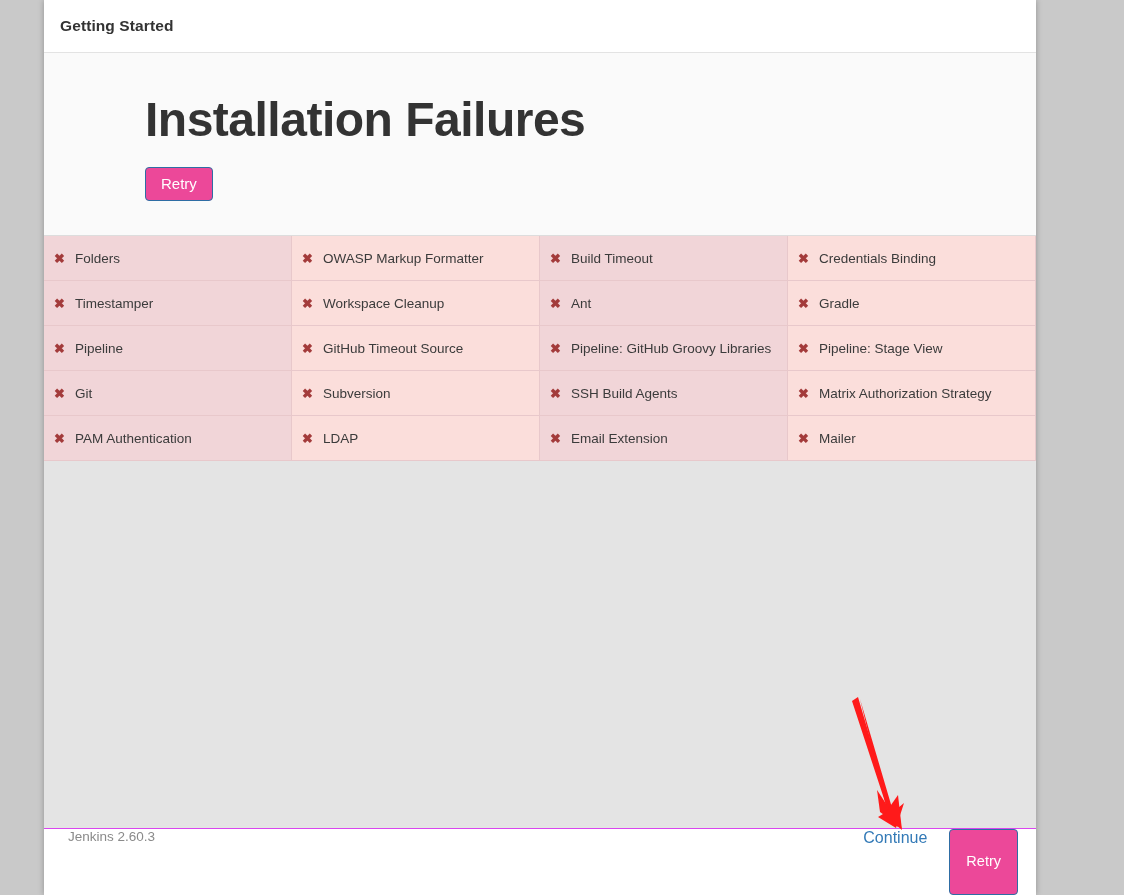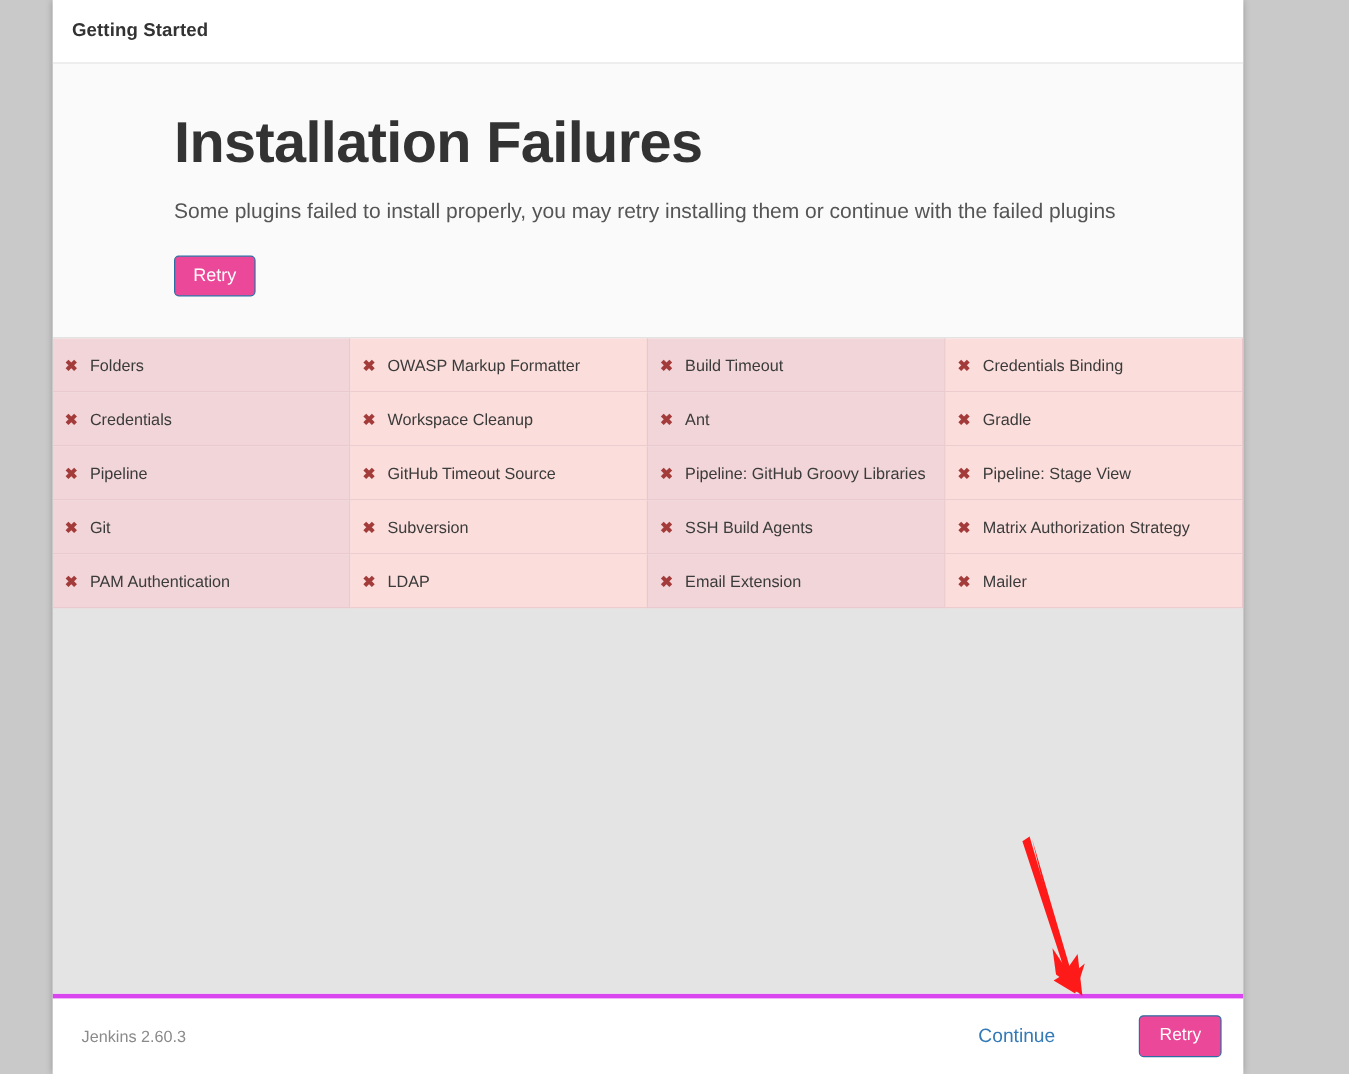--- a/index.html
+++ b/index.html
@@ -131,26 +131,24 @@
   #body-filler {
     flex: 1;
     background: #e4e4e4;
   }
 
   
   #wizard-footer {
     height: 67px;
     min-height: 67px;
     background: #ffffff;
-    border-top: 4px solid #d946ef;
-    display: flex;
-    align-items: center;
+    border-top: 1px solid #d946ef;
+    display: flex;
     padding: 0 18px 0 24px;
     box-sizing: border-box;
-    gap: 48px;
   }
   #wizard-footer .version {
     font-size: 13.5px;
     color: #8a8a8a;
   }
   #wizard-footer .spacer { flex: 1; }
   #wizard-footer .link-continue {
     font-size: 16px;
     color: #337ab7;
     text-decoration: none;
@@ -180,21 +178,20 @@
 <div id="wizard-panel">
 
   <div id="wizard-header">
     <span class="title">Getting Started</span>
   </div>
 
   <div id="wizard-body">
 
     <div id="hero">
       <h1>Installation Failures</h1>
-      <p class="subtitle">Some plugins failed to install properly, you may retry installing them or continue with the failed plugins</p>
       <button class="btn-primary">Retry</button>
     </div>
 
     <div id="failure-grid">
         <div class="plugin-cell col-odd">
           <span class="fail-icon">✖</span>
           <span class="plugin-name">Folders</span>
         </div>
         <div class="plugin-cell col-even">
           <span class="fail-icon">✖</span>
@@ -203,21 +200,21 @@
         <div class="plugin-cell col-odd">
           <span class="fail-icon">✖</span>
           <span class="plugin-name">Build Timeout</span>
         </div>
         <div class="plugin-cell col-even">
           <span class="fail-icon">✖</span>
           <span class="plugin-name">Credentials Binding</span>
         </div>
         <div class="plugin-cell col-odd">
           <span class="fail-icon">✖</span>
-          <span class="plugin-name">Credentials</span>
+          <span class="plugin-name">Timestamper</span>
         </div>
         <div class="plugin-cell col-even">
           <span class="fail-icon">✖</span>
           <span class="plugin-name">Workspace Cleanup</span>
         </div>
         <div class="plugin-cell col-odd">
           <span class="fail-icon">✖</span>
           <span class="plugin-name">Ant</span>
         </div>
         <div class="plugin-cell col-even">

